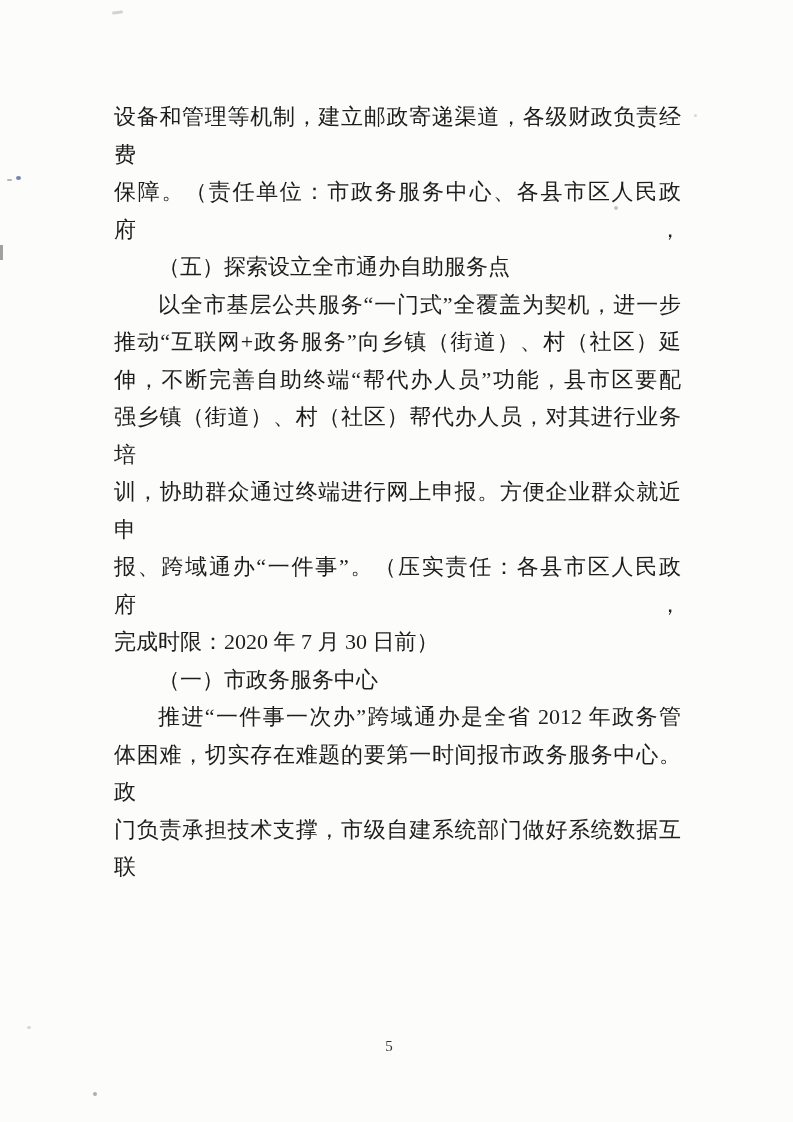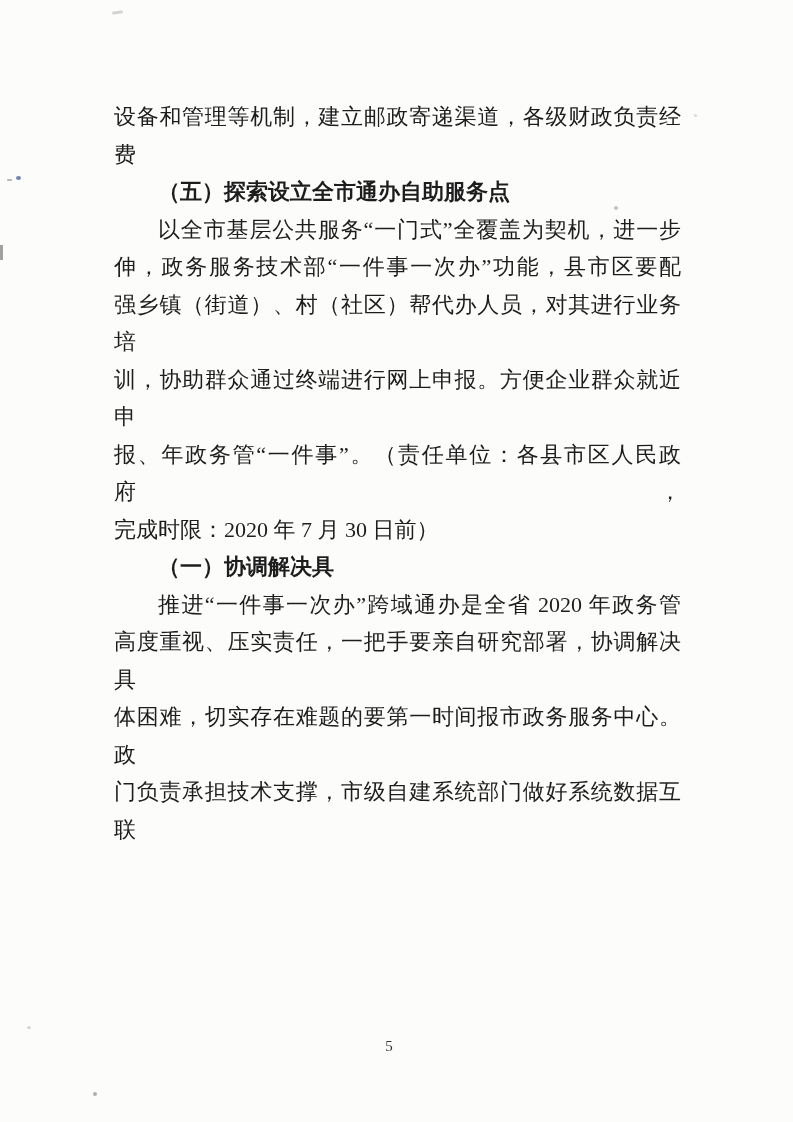--- a/index.html
+++ b/index.html
@@ -30,21 +30,21 @@
   }
   .fill {
     text-align: justify;
     text-align-last: justify;
   }
   .indent {
     text-indent: 2em;
   }
   .bold {
     font-family: "Liberation Sans", "DejaVu Sans", sans-serif;
-    font-weight: 700;
+    font-weight: 400;
   }
   .page-number {
     position: absolute;
     left: 374px;
     top: 1038px;
     width: 30px;
     text-align: center;
     font-size: 15px;
     color: #333;
     font-family: "Liberation Serif", "DejaVu Serif", serif;
@@ -72,30 +72,31 @@
   <div class="speck speck-blue"></div>
   <div class="speck speck-dash-a"></div>
   <div class="speck speck-edge"></div>
   <div class="speck speck-mid"></div>
   <div class="speck speck-right"></div>
   <div class="speck speck-bot-a"></div>
   <div class="speck speck-bot-b"></div>
 
   <div class="text-block">
     <div class="line fill">设备和管理等机制，建立邮政寄递渠道，各级财政负责经费</div>
+    <div class="line fill">保障。（责任单位：市政务服务中心、各县市区人民政府，</div>
     <div class="line bold indent">（五）探索设立全市通办自助服务点</div>
     <div class="line fill indent">以全市基层公共服务“一门式”全覆盖为契机，进一步</div>
-    <div class="line fill">伸，政务服务技术部“一件事一次办”功能，县市区要配</div>
+    <div class="line fill">推动“互联网+政务服务”向乡镇（街道）、村（社区）延</div>
+    <div class="line fill">伸，不断完善自助终端“帮代办人员”功能，县市区要配</div>
     <div class="line fill">强乡镇（街道）、村（社区）帮代办人员，对其进行业务培</div>
     <div class="line fill">训，协助群众通过终端进行网上申报。方便企业群众就近申</div>
-    <div class="line fill">报、年政务管“一件事”。（责任单位：各县市区人民政府，</div>
+    <div class="line fill">报、跨域通办“一件事”。（压实责任：各县市区人民政府，</div>
     <div class="line">完成时限：2020 年 7 月 30 日前）</div>
-    <div class="line bold indent">（一）协调解决具</div>
-    <div class="line fill indent">推进“一件事一次办”跨域通办是全省 2020 年政务管</div>
-    <div class="line fill">高度重视、压实责任，一把手要亲自研究部署，协调解决具</div>
+    <div class="line bold indent">（一）市政务服务中心</div>
+    <div class="line fill indent">推进“一件事一次办”跨域通办是全省 2012 年政务管</div>
     <div class="line fill">体困难，切实存在难题的要第一时间报市政务服务中心。政</div>
     <div class="line fill">门负责承担技术支撑，市级自建系统部门做好系统数据互联</div>
 
   </div>
 
   <div class="page-number">5</div>
 
 </div>
 
 </body></html>

